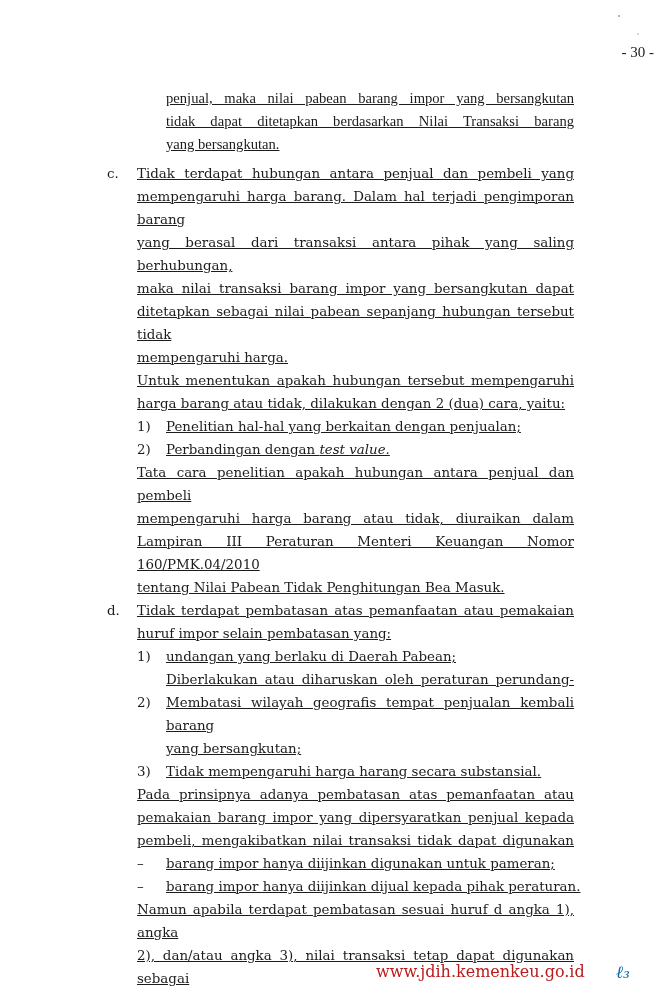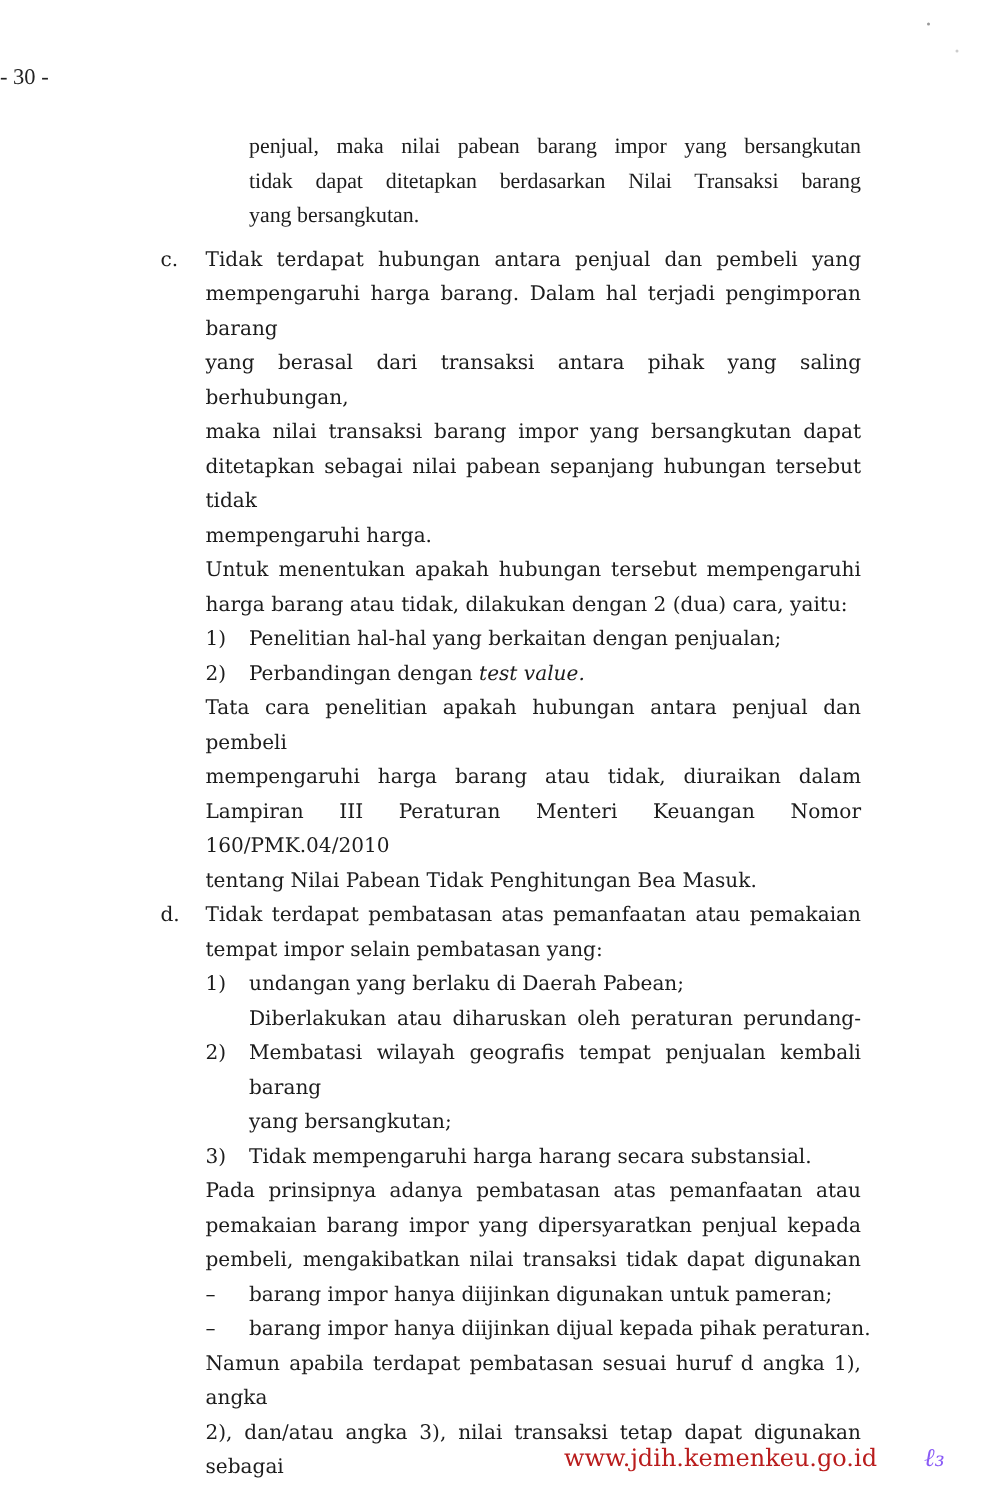--- a/index.html
+++ b/index.html
@@ -1,32 +1,32 @@
 <!DOCTYPE html>
 <html><head>
 <meta charset="utf-8">
 <style>
   html, body { margin: 0; padding: 0; background: #ffffff; }
   body { width: 654px; height: 1000px; position: relative; overflow: hidden;
          font-family: "DejaVu Serif", "Liberation Serif", serif; color: #1c1c1c; }
-  .page-number { position: absolute; top: 44px; left: 0; width: 654px; text-align: left;
+  .page-number { position: absolute; top: 44px; left: 0; width: 654px; text-align: right;
          font-family: "Liberation Serif", serif; font-size: 15px; color: #222; }
   .content { position: absolute; left: 0; top: 87px; width: 654px; font-size: 13.4px; line-height: 23px; }
   .block { position: relative; }
   .para { margin-left: 137px; width: 437px; }
   .marker { position: absolute; left: 107px; }
   .subnum { position: absolute; left: 137px; }
   .sub { margin-left: 166px; width: 408px; }
-  .line { display: block; white-space: nowrap; }
+  .line { display: block; white-space: nowrap; text-decoration: underline; }
   .line.fj { text-align: justify; text-align-last: justify; white-space: normal; }
   .intro { margin-left: 166px; width: 408px; font-family: "Liberation Serif", serif; font-size: 14.6px; }
   i { font-style: italic; }
   .footer-url { position: absolute; left: 376px; top: 962px; font-size: 16px; color: #b91c1c;
          font-family: "DejaVu Serif", serif; }
-  .paraf { position: absolute; left: 616px; top: 962px; font-size: 17px; color: #8b5cf6;
+  .paraf { position: absolute; left: 616px; top: 962px; font-size: 17px; color: #0369a1;
          font-family: "DejaVu Serif", serif; font-style: italic; }
   .speck { position: absolute; width: 2px; height: 2px; background: #999; border-radius: 1px; }
 </style>
 </head>
 <body>
 
 <div class="speck" style="left:618px;top:15px;"></div>
 <div class="speck" style="left:637px;top:33px;background:#ccc;"></div>
 
 <div class="page-number">- 30 -</div>
@@ -70,21 +70,21 @@
       <span class="line fj">mempengaruhi harga barang atau tidak, diuraikan dalam</span>
       <span class="line fj">Lampiran III Peraturan Menteri Keuangan Nomor 160/PMK.04/2010</span>
       <span class="line">tentang Nilai Pabean Tidak Penghitungan Bea Masuk.</span>
     </div>
   </div>
 
   <div class="block">
     <span class="marker">d.</span>
     <div class="para">
       <span class="line fj">Tidak terdapat pembatasan atas pemanfaatan atau pemakaian</span>
-      <span class="line">tempat impor selain pembatasan yang:</span>
+      <span class="line">huruf impor selain pembatasan yang:</span>
     </div>
     <div class="block">
       <span class="subnum">1)</span>
       <div class="sub">
         <span class="line">undangan yang berlaku di Daerah Pabean;</span>
         <span class="line fj">Diberlakukan atau diharuskan oleh peraturan perundang-</span>
       </div>
     </div>
     <div class="block">
       <span class="subnum">2)</span>

